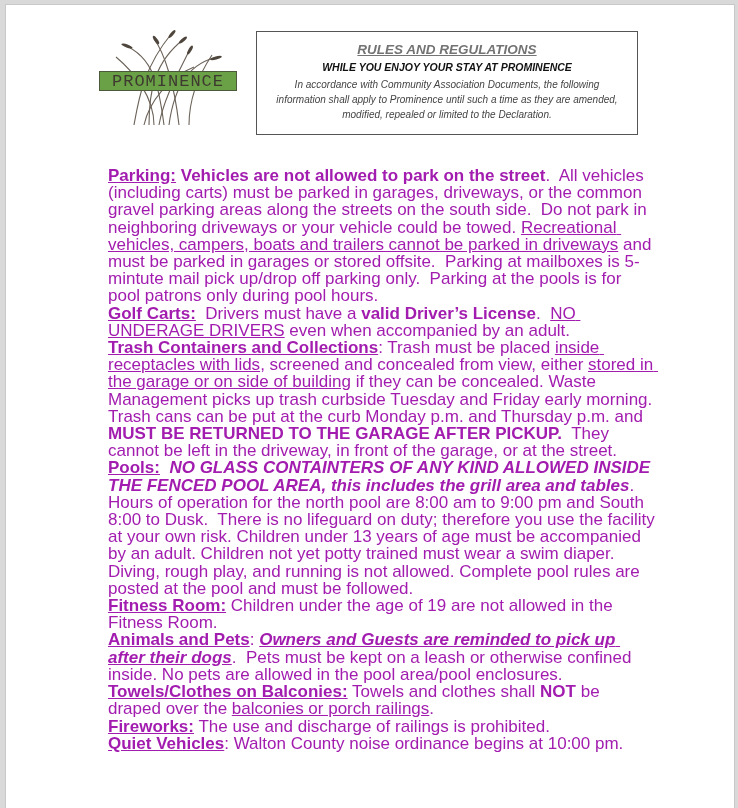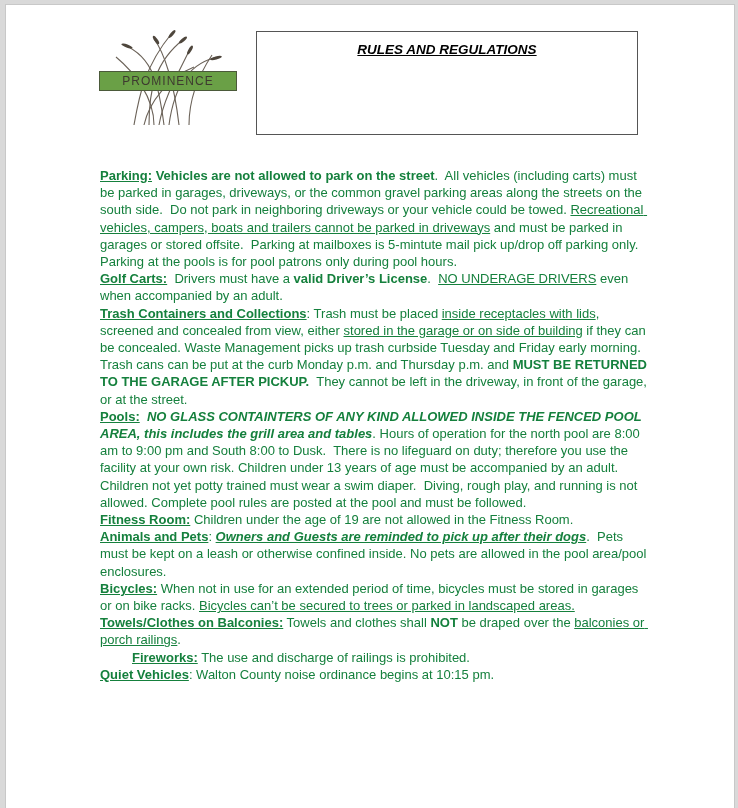--- a/index.html
+++ b/index.html
@@ -14,36 +14,36 @@
     border-left: 1px solid #c8c8c8; border-right: 1px solid #c8c8c8; border-top: 1px solid #c8c8c8;
   }
   .logo { position: absolute; left: 88px; top: 22px; width: 150px; height: 100px; }
   .logo svg { position: absolute; left: 0; top: 0; }
   .logo-plate {
     position: absolute; left: 5px; top: 44px; width: 138px; height: 20px;
     background: #6aa046; border: 1px solid #4b5a3a; box-sizing: border-box;
     display: flex; align-items: center; justify-content: center;
   }
   .logo-text {
-    font-family: Liberation Sans, sans-serif; font-size: 12px; letter-spacing: 1px;
+    font-family: Liberation Mono, monospace; font-size: 17px; letter-spacing: 1px;
     color: #3e3a30;
   }
   .header-box {
     position: absolute; left: 250px; top: 26px; width: 382px; height: 104px;
     border: 1.5px solid #555; box-sizing: border-box; text-align: center;
   }
   .hb-title {
     margin-top: 10px; font-weight: bold; font-style: italic; text-decoration: underline;
-    font-size: 13.5px; color: #000000;
+    font-size: 13.5px; color: #737373;
   }
   .hb-sub { margin-top: 4px; font-weight: bold; font-style: italic; font-size: 10.5px; color: #111; }
   .hb-desc { margin: 4px 14px 0 14px; font-style: italic; font-size: 10px; line-height: 15px; color: #444; }
   .body {
-    position: absolute; left: 94px; top: 162px; width: 548px;
-    font-size: 13px; line-height: 17.2px; color: #15803d;
+    position: absolute; left: 102px; top: 162px; width: 548px;
+    font-size: 17px; line-height: 17.2px; color: #a21caf;
   }
   .rule { margin: 0; }
   .u { text-decoration: underline; }
   .b { font-weight: bold; }
   .i { font-style: italic; }
 </style>
 </head>
 <body>
 
 <div class="page">
@@ -70,40 +70,41 @@
         <ellipse cx="96" cy="23" rx="5" ry="1.6" transform="rotate(-60 96 23)"></ellipse>
       </g>
     </svg>
     <div class="logo-plate">
       <span class="logo-text">PROMINENCE</span>
     </div>
   </div>
 
   <div class="header-box">
     <div class="hb-title">RULES AND REGULATIONS</div>
+    <div class="hb-sub">WHILE YOU ENJOY YOUR STAY AT PROMINENCE</div>
+    <div class="hb-desc">In accordance with Community Association Documents, the following information shall apply to Prominence until such a time as they are amended, modified, repealed or limited to the Declaration.</div>
   </div>
 
   <div class="body">
 
     <p class="rule"><span class="u b" style="white-space: pre-wrap;">Parking:</span><span style="white-space: pre-wrap;"> </span><span class="b" style="white-space: pre-wrap;">Vehicles are not allowed to park on the street</span><span style="white-space: pre-wrap;">.  All vehicles (including carts) must be parked in garages, driveways, or the common gravel parking areas along the streets on the south side.  Do not park in neighboring driveways or your vehicle could be towed. </span><span class="u" style="white-space: pre-wrap;">Recreational vehicles, campers, boats and trailers cannot be parked in driveways</span><span style="white-space: pre-wrap;"> and must be parked in garages or stored offsite.  Parking at mailboxes is 5-mintute mail pick up/drop off parking only.  Parking at the pools is for pool patrons only during pool hours.</span></p>
 
     <p class="rule"><span class="u b" style="white-space: pre-wrap;">Golf Carts:</span><span style="white-space: pre-wrap;">  Drivers must have a </span><span class="b" style="white-space: pre-wrap;">valid Driver’s License</span><span style="white-space: pre-wrap;">.  </span><span class="u" style="white-space: pre-wrap;">NO UNDERAGE DRIVERS</span><span style="white-space: pre-wrap;"> even when accompanied by an adult.</span></p>
 
     <p class="rule"><span class="u b" style="white-space: pre-wrap;">Trash Containers and Collections</span><span style="white-space: pre-wrap;">: Trash must be placed </span><span class="u" style="white-space: pre-wrap;">inside receptacles with lids</span><span style="white-space: pre-wrap;">, screened and concealed from view, either </span><span class="u" style="white-space: pre-wrap;">stored in the garage or on side of building</span><span style="white-space: pre-wrap;"> if they can be concealed. Waste Management picks up trash curbside Tuesday and Friday early morning.  Trash cans can be put at the curb Monday p.m. and Thursday p.m. and </span><span class="b" style="white-space: pre-wrap;">MUST BE RETURNED TO THE GARAGE AFTER PICKUP.</span><span style="white-space: pre-wrap;">  They cannot be left in the driveway, in front of the garage, or at the street.</span></p>
 
     <p class="rule"><span class="u b" style="white-space: pre-wrap;">Pools:</span><span style="white-space: pre-wrap;">  </span><span class="b i" style="white-space: pre-wrap;">NO GLASS CONTAINTERS OF ANY KIND ALLOWED INSIDE THE FENCED POOL AREA, this includes the grill area and tables</span><span style="white-space: pre-wrap;">. Hours of operation for the north pool are 8:00 am to 9:00 pm and South 8:00 to Dusk.  There is no lifeguard on duty; therefore you use the facility at your own risk. Children under 13 years of age must be accompanied by an adult. Children not yet potty trained must wear a swim diaper.  Diving, rough play, and running is not allowed. Complete pool rules are posted at the pool and must be followed.</span></p>
 
     <p class="rule"><span class="u b" style="white-space: pre-wrap; margin-top: 32px;">Fitness Room:</span><span style="white-space: pre-wrap;"> Children under the age of 19 are not allowed in the Fitness Room.</span></p>
 
     <p class="rule"><span class="u b" style="white-space: pre-wrap;">Animals and Pets</span><span style="white-space: pre-wrap;">: </span><span class="u b i" style="white-space: pre-wrap;">Owners and Guests are reminded to pick up after their dogs</span><span style="white-space: pre-wrap;">.  Pets must be kept on a leash or otherwise confined inside. No pets are allowed in the pool area/pool enclosures.</span></p>
 
-    <p class="rule"><span class="u b" style="white-space: pre-wrap;">Bicycles:</span><span style="white-space: pre-wrap;"> When not in use for an extended period of time, bicycles must be stored in garages or on bike racks. </span><span class="u" style="white-space: pre-wrap;">Bicycles can’t be secured to trees or parked in landscaped areas.</span></p>
 
     <p class="rule"><span class="u b" style="white-space: pre-wrap;">Towels/Clothes on Balconies:</span><span style="white-space: pre-wrap;"> Towels and clothes shall </span><span class="b" style="white-space: pre-wrap;">NOT</span><span style="white-space: pre-wrap;"> be draped over the </span><span class="u" style="white-space: pre-wrap;">balconies or porch railings</span><span style="white-space: pre-wrap;">.</span></p>
 
 
-    <p class="rule"><span class="u b" style="white-space: pre-wrap; margin-left: 32px;">Fireworks:</span><span style="white-space: pre-wrap;"> The use and discharge of railings is prohibited.</span></p>
+    <p class="rule"><span class="u b" style="white-space: pre-wrap;">Fireworks:</span><span style="white-space: pre-wrap;"> The use and discharge of railings is prohibited.</span></p>
 
 
-    <p class="rule"><span class="u b" style="white-space: pre-wrap;">Quiet Vehicles</span><span style="white-space: pre-wrap;">: Walton County noise ordinance begins at 10:15 pm.</span></p>
+    <p class="rule"><span class="u b" style="white-space: pre-wrap;">Quiet Vehicles</span><span style="white-space: pre-wrap;">: Walton County noise ordinance begins at 10:00 pm.</span></p>
 
   </div>
 </div>
 
 </body></html>

